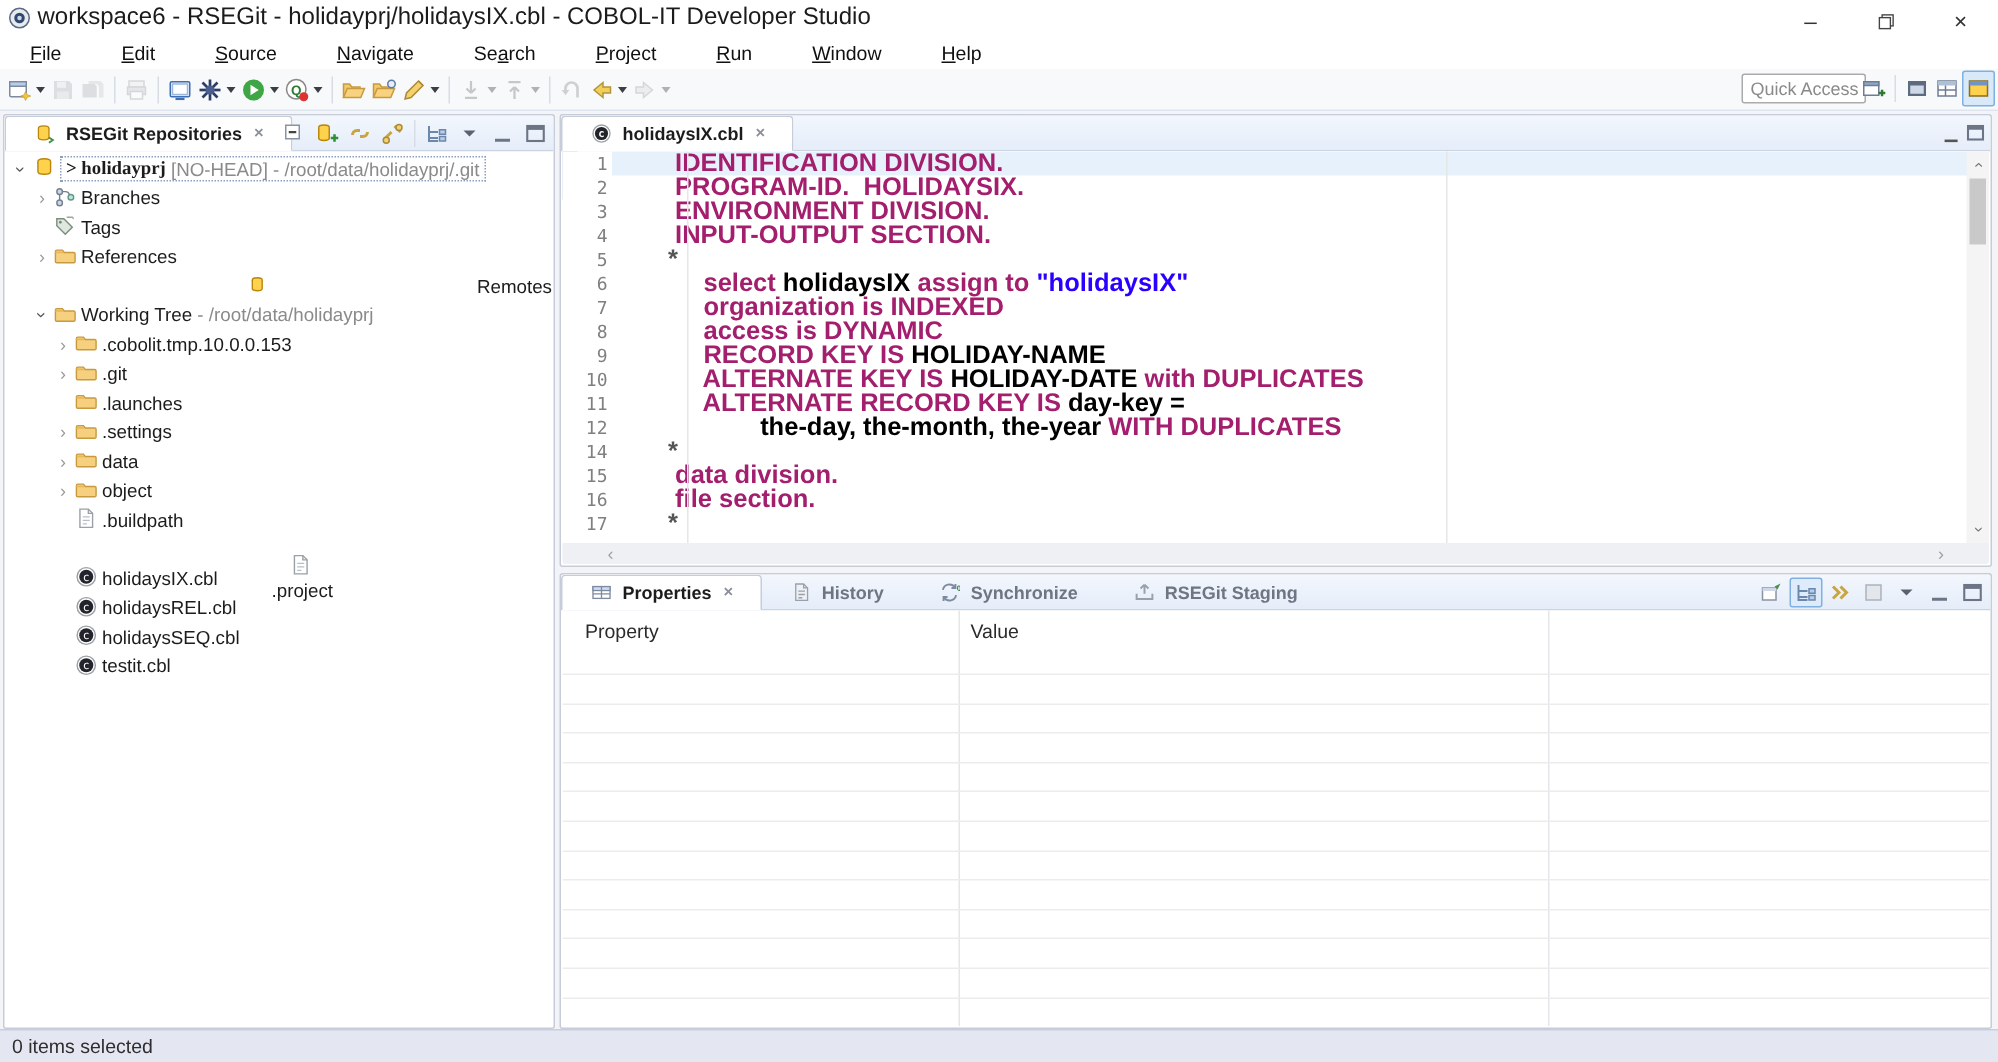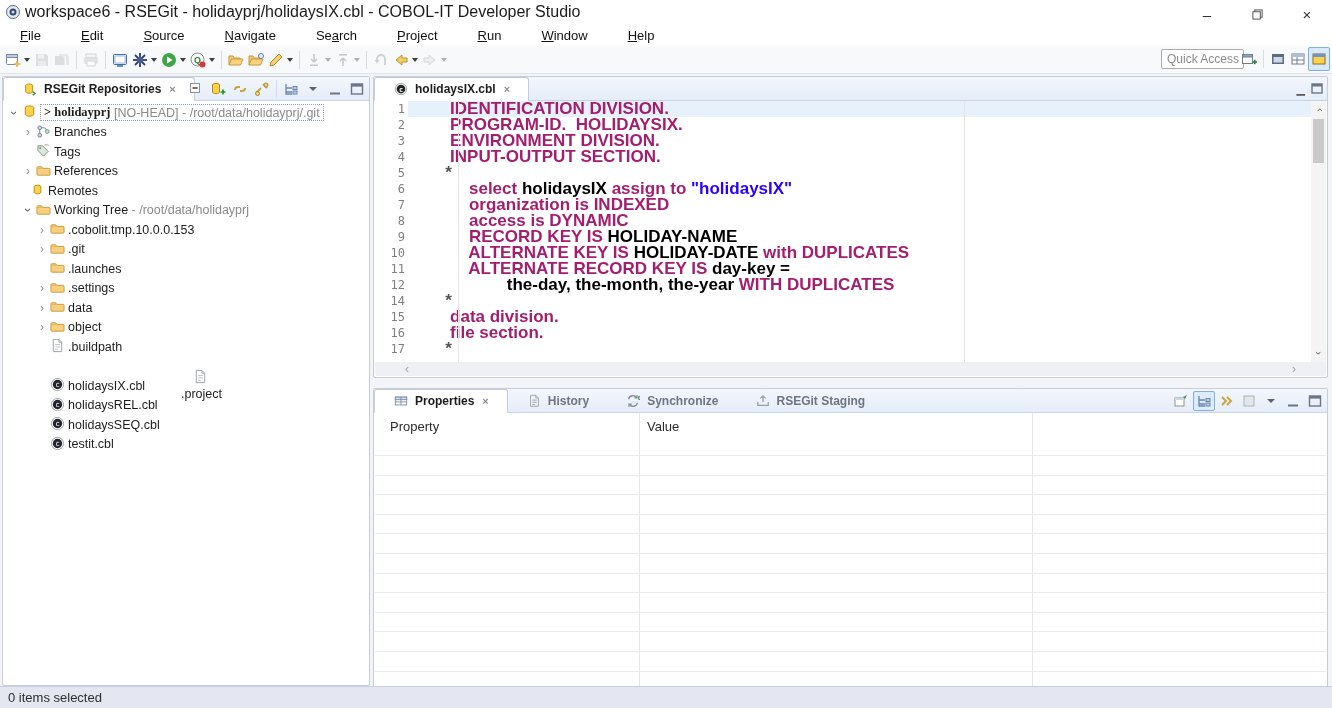--- a/index.html
+++ b/index.html
@@ -26,21 +26,21 @@
   .dd{width:0;height:0;border-left:3.5px solid transparent;border-right:3.5px solid transparent;border-top:4px solid #3a3f46;margin-left:3px;}
   .qa{position:absolute;right:88px;top:3px;width:76px;height:18px;border:1px solid #ababab;border-radius:2px;background:#fff;
       font-size:12px;color:#8a8a8a;display:flex;align-items:center;padding-left:5px;}
   .persp{position:absolute;right:2px;top:2px;height:22px;display:flex;align-items:center;}
   .persp .tb-item.active{background:#d8e9fa;border:1px solid #7fb0e0;}
   
   .main{position:absolute;top:74px;left:0;right:0;bottom:22px;background:#f2f4f8;}
   .panel{position:absolute;background:#fff;border:1px solid #c6ccd8;border-radius:2px;box-sizing:border-box;}
   #repo-panel{left:2px;top:2px;width:368px;height:610px;}
   #editor-panel{left:373px;top:2px;width:955px;height:302px;}
-  #props-panel{left:373px;top:308px;width:955px;height:304px;margin-top:6px;}
+  #props-panel{left:373px;top:308px;width:955px;height:304px;}
   
   .tabbar{height:23px;display:flex;align-items:flex-end;background:linear-gradient(#f3f7fd,#e5edf9);
           border-bottom:1px solid #ccd4e3;position:relative;border-radius:2px 2px 0 0;font-size:12px;}
   .tab{height:22px;display:flex;align-items:center;gap:6px;padding:0 18px;color:#6e7583;white-space:nowrap;font-weight:bold;}
   .tab.active{background:#fff;border:1px solid #c6ccd8;border-bottom:1px solid #fff;border-radius:3px 3px 0 0;margin-bottom:-1px;color:#1c1c1c;}
   .tab .ic svg{width:14px;height:14px;}
   .tab-close{color:#8a8f98;font-size:11px;margin-left:2px;line-height:1;}
   .view-toolbar{position:absolute;right:2px;top:2px;height:20px;display:flex;align-items:center;gap:2px;}
   .view-toolbar .tb-item{height:18px;}
   .view-toolbar .tb-item.toggled{background:#ddebfa;border:1px solid #7fb0e0;}
@@ -442,21 +442,21 @@
         <div class="tree-row" style="padding-left: 17px;">
           <span class="exp">›</span>
           <span class="ticon"><span class="ic">
               <svg viewBox="0 0 16 16">
                 <path d="M1 5c0-.6.4-1 1-1h4l1.3 1.7H14c.6 0 1 .4 1 1V12c0 .6-.4 1-1 1H2c-.6 0-1-.4-1-1z" fill="#f6cf7f" stroke="#c79a3f"></path>
                 <path d="M1 5h5l1 1.3H1z" fill="#e8b95a"></path>
               </svg>
             </span></span>
           <span class="tlabel">References</span>
         </div>
-        <div class="tree-row" style="padding-left: 11px;">
+        <div class="tree-row" style="padding-left: 11px; justify-content: space-between;">
           <span class="exp none">›</span>
           <span class="ticon"><span class="ic">
               <svg viewBox="0 0 16 16">
                 <ellipse cx="8" cy="5" rx="3.5" ry="1.6" fill="#ffd24d" stroke="#b8860b"></ellipse>
                 <path d="M4.5 5v6c0 .9 1.6 1.6 3.5 1.6s3.5-.7 3.5-1.6V5" fill="#ffd24d" stroke="#b8860b"></path>
               </svg>
             </span></span>
           <span class="tlabel">Remotes</span>
         </div>
         <div class="tree-row" style="padding-left: 17px;">

